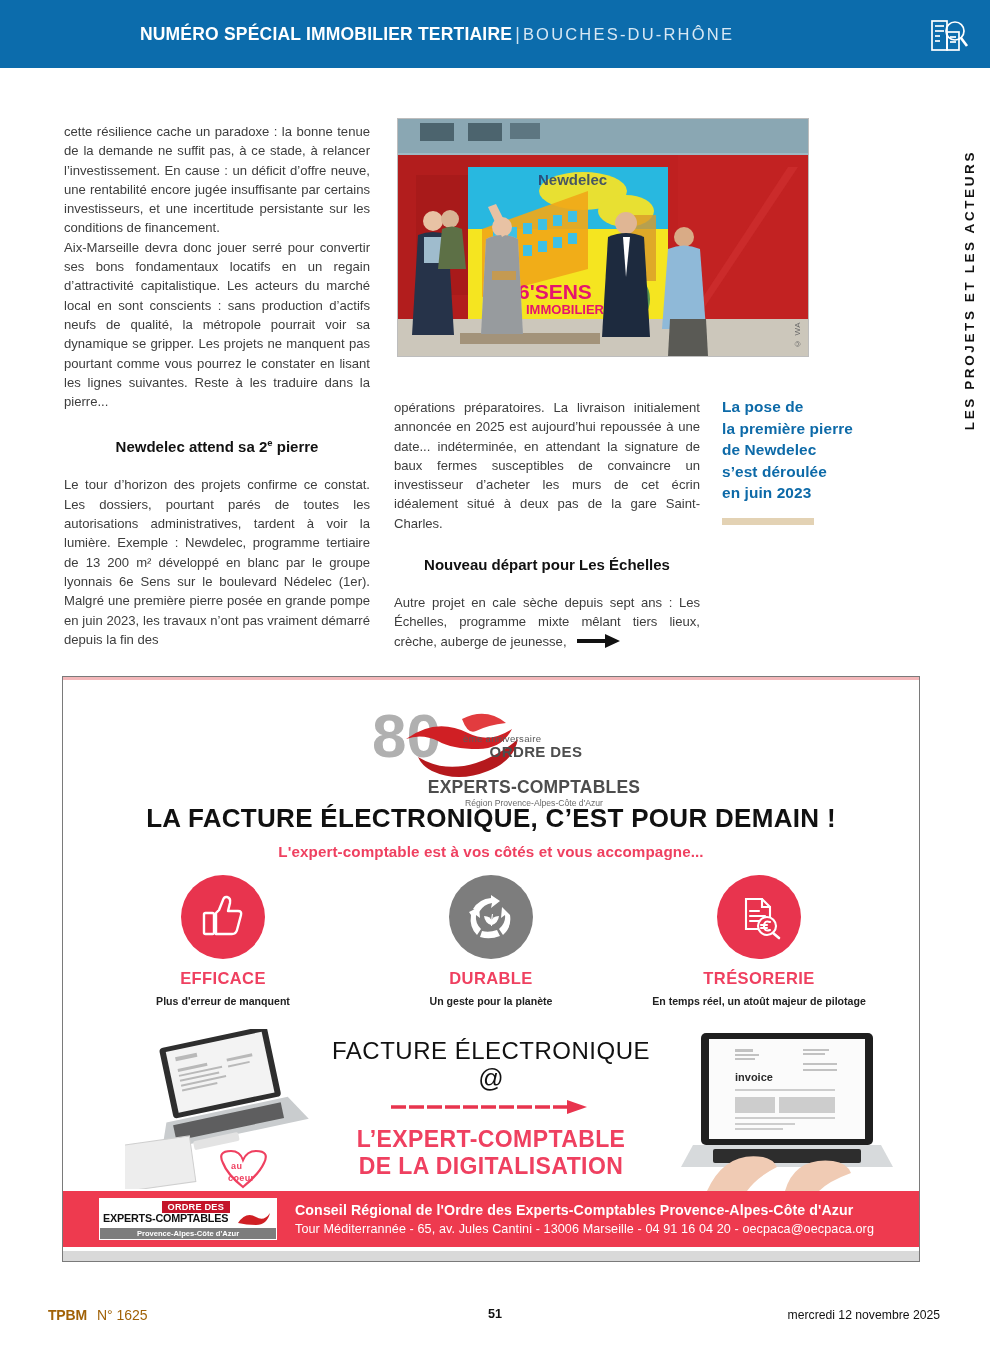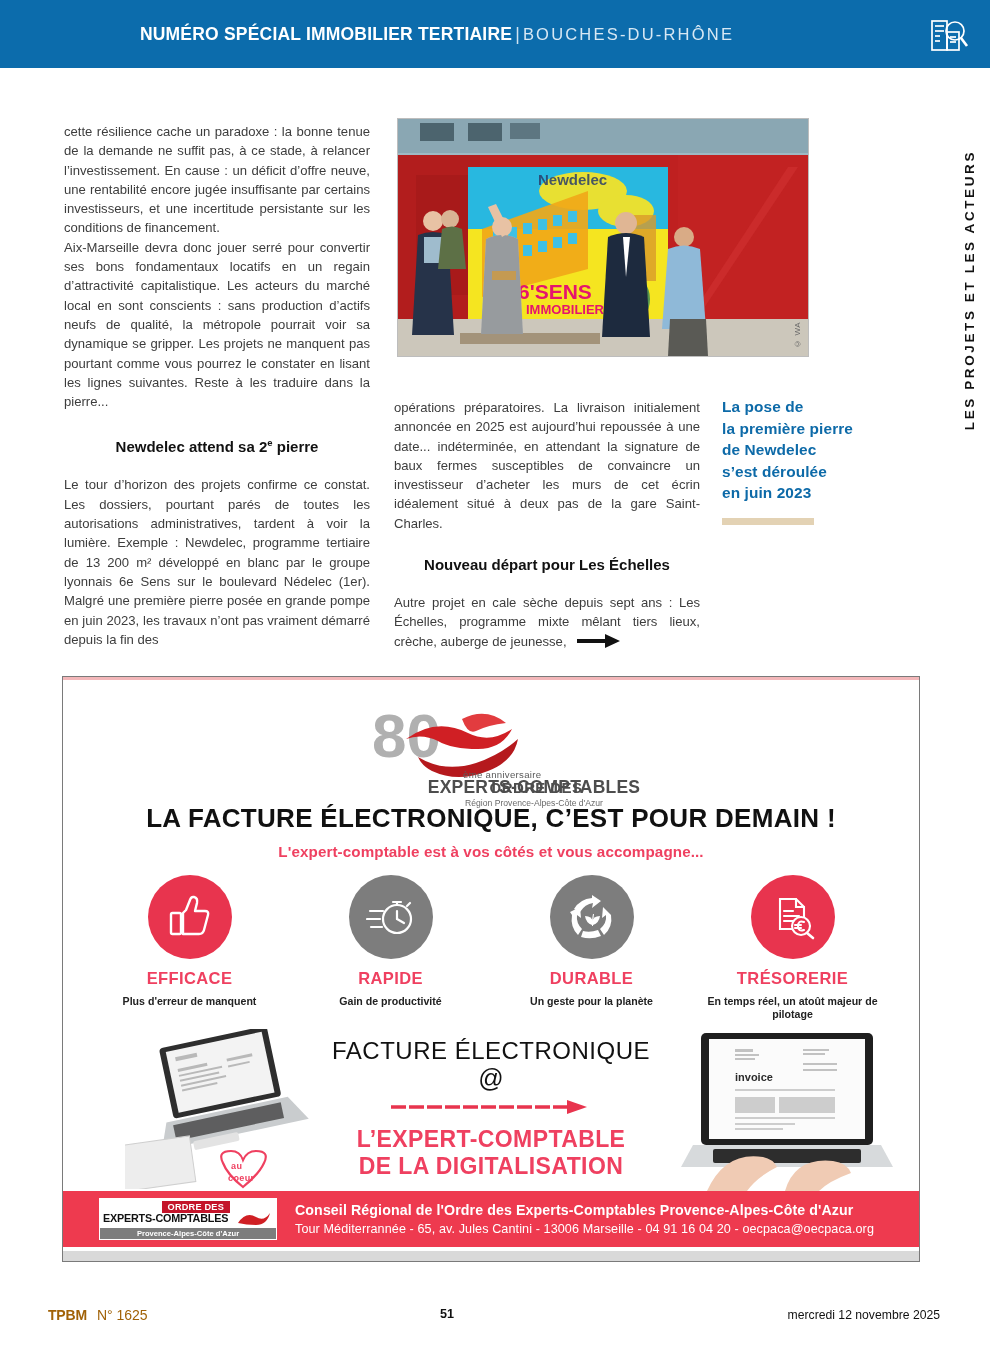--- a/index.html
+++ b/index.html
@@ -94,21 +94,21 @@
   .ad{
     position:absolute;left:62px;top:676px;width:856px;height:584px;
     border:1px solid #7a7a7a;background:#ffffff;overflow:hidden;
   }
   .ad-topline{position:absolute;left:0;top:0;width:100%;height:3px;background:#f3b7b9;}
 
   
   .ad-logo{position:absolute;left:50%;top:22px;transform:translateX(-50%);
            width:250px;height:92px;}
   .logo-text{position:absolute;left:85px;top:34px;width:170px;text-align:center;}
-  .logo-anniv{font-size:9.6px;color:#5b5b5b;letter-spacing:.3px;line-height:11px;text-align:left;padding-left:12px;margin-top:36px;}
+  .logo-anniv{font-size:9.6px;color:#5b5b5b;letter-spacing:.3px;line-height:11px;text-align:left;padding-left:12px;}
   .logo-ordre{font-size:15px;font-weight:bold;color:#4d4d4d;letter-spacing:.4px;line-height:16px;}
   .logo-experts{font-size:17.5px;font-weight:bold;color:#4d4d4d;letter-spacing:.2px;line-height:19px;
                 position:absolute;left:-72px;top:45px;width:310px;text-align:center;}
   .logo-region{font-size:8.6px;color:#6a6a6a;position:absolute;left:-72px;top:65px;width:310px;text-align:center;}
 
   .ad-h1{
     position:absolute;left:0;top:126px;width:100%;text-align:center;
     font-size:26px;font-weight:bold;color:#111;letter-spacing:.3px;
   }
   .ad-h2{
@@ -155,21 +155,21 @@
   .ad-footer-text{margin-left:18px;color:#ffffff;}
   .ft-l1{font-size:14.2px;font-weight:bold;letter-spacing:.1px;line-height:19px;}
   .ft-l2{font-size:12.6px;line-height:18px;letter-spacing:.1px;}
   .ad-bottomline{position:absolute;left:0;bottom:0;width:100%;height:10px;background:#d9d9d9;}
 
   
   .pagefooter{position:absolute;left:0;bottom:26px;width:990px;height:22px;}
   .pf-left{position:absolute;left:48px;top:0;font-size:14px;color:#a16207;}
   .pf-left b{font-weight:bold;letter-spacing:-.2px;}
   .pf-left span{font-weight:normal;margin-left:10px;}
-  .pf-center{position:absolute;left:0;top:0;width:894px;text-align:center;font-size:12.6px;font-weight:bold;color:#111;}
+  .pf-center{position:absolute;left:0;top:0;width:990px;text-align:center;font-size:12.6px;font-weight:bold;color:#111;}
   .pf-right{position:absolute;right:50px;top:1px;font-size:12.2px;color:#111;}
 </style>
 </head>
 <body>
 
 <div class="banner">
   <div class="banner-title">
     <span>NUMÉRO SPÉCIAL IMMOBILIER TERTIAIRE</span><span class="sep">|</span><span class="sub">BOUCHES-DU-RHÔNE</span>
   </div>
   <svg class="banner-icon" viewBox="0 0 46 46">
@@ -321,39 +321,20 @@
           <g fill="none" stroke="#ffffff" stroke-width="2.4" stroke-linejoin="round">
             <rect x="5" y="20" width="10" height="21" rx="1.5"></rect>
             <path d="M17 41 h16 q4 0 5 -4 l4 -15 q1 -4 -3 -4 h-10 l2 -8 q1 -5 -3 -6 q-3 -.6 -4 3 l-4 10 l-3 3 z"></path>
           </g>
         </svg>
       </div>
       <div class="pillar-title" style="color:#ef4060">EFFICACE</div>
       <div class="pillar-sub">Plus d'erreur de manquent</div>
     </div>
 
-    <div class="pillar">
-      <div class="pillar-circle" style="background:#7d7d7d">
-        <svg width="50" height="48" viewBox="0 0 50 48">
-          <g fill="none" stroke="#ffffff" stroke-width="2.2" stroke-linecap="round">
-            <circle cx="31" cy="26" r="14"></circle>
-            <line x1="31" y1="26" x2="38" y2="30"></line>
-            <line x1="31" y1="26" x2="31" y2="18"></line>
-            <line x1="27" y1="9" x2="35" y2="9"></line>
-            <line x1="31" y1="9" x2="31" y2="12"></line>
-            <line x1="41" y1="13" x2="44" y2="10"></line>
-            <line x1="4" y1="18" x2="17" y2="18"></line>
-            <line x1="1" y1="26" x2="14" y2="26"></line>
-            <line x1="5" y1="34" x2="16" y2="34"></line>
-          </g>
-        </svg>
-      </div>
-      <div class="pillar-title" style="color:#ef4060">RAPIDE</div>
-      <div class="pillar-sub">Gain de productivité</div>
-    </div>
 
     <div class="pillar">
       <div class="pillar-circle" style="background:#7d7d7d">
         <svg width="50" height="48" viewBox="0 0 50 48">
           <g fill="#ffffff">
             <path d="M25 5 q-12 1 -18 11 l6 3 q5 -8 13 -9 l-1 5 l9 -7 l-9 -6z"></path>
             <path d="M5 22 q-2 12 6 20 l4 -6 q-6 -6 -5 -14 l4 3 l-1 -11 l-10 5z"></path>
             <path d="M44 22 q2 12 -7 20 l-4 -6 q7 -6 6 -14 l-4 3 l1 -11z"></path>
             <path d="M14 44 q10 3 20 -1 l-3 -6 q-8 3 -15 1z"></path>
           </g>

